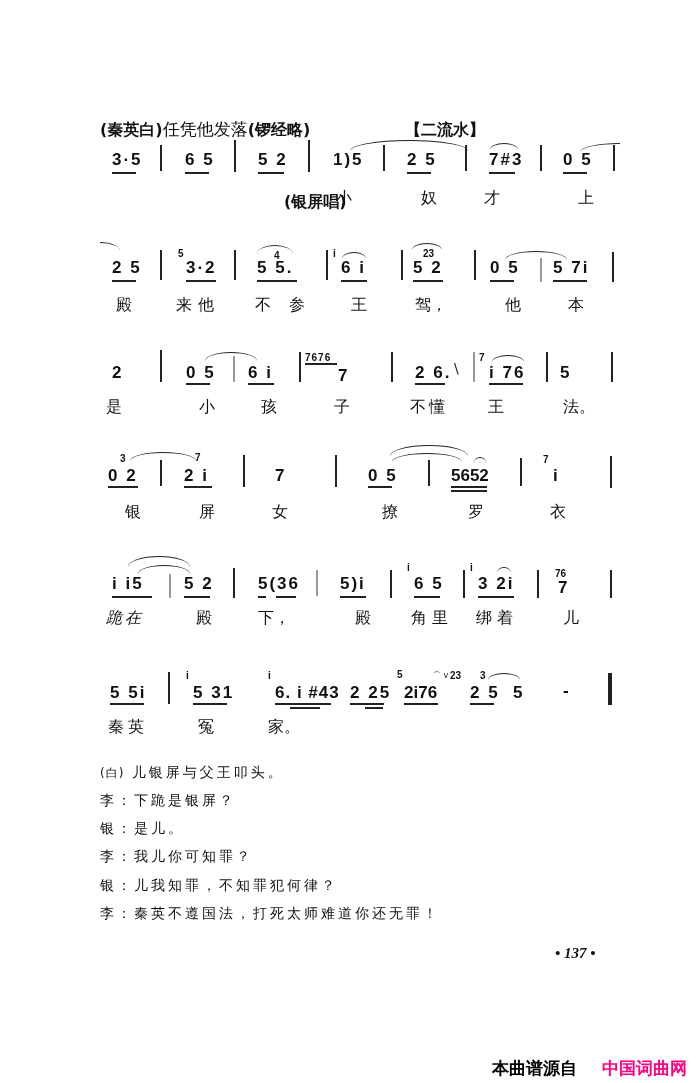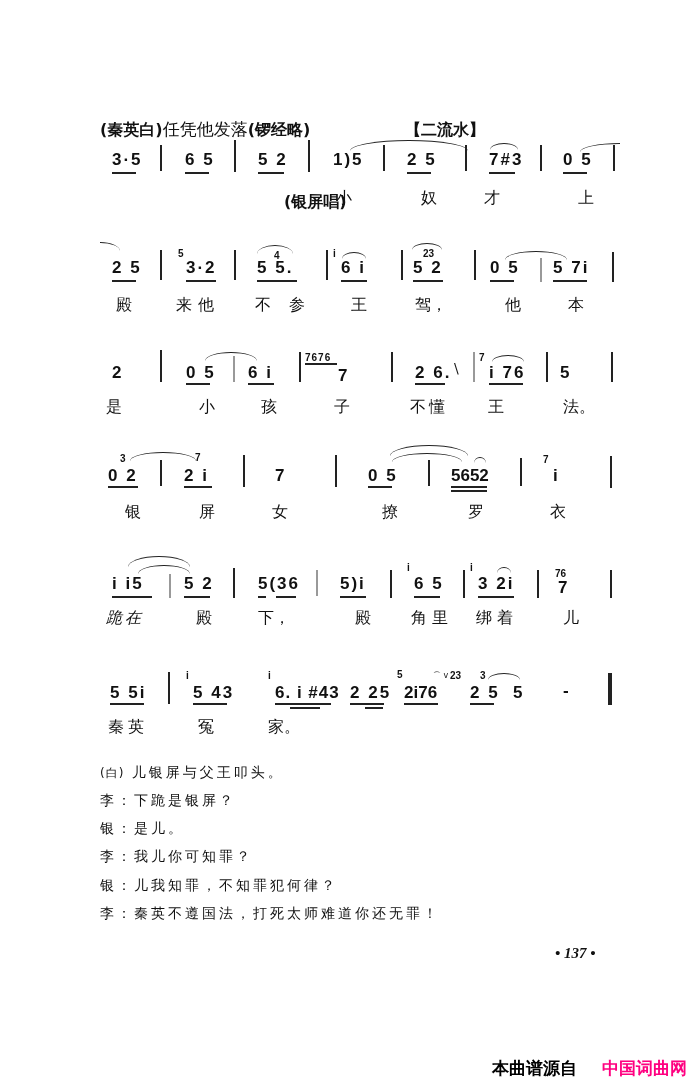--- a/index.html
+++ b/index.html
@@ -204,21 +204,21 @@
   <div class="abs lyric" style="left:411px;top:608px;letter-spacing:5px;">角里</div>
   <div class="abs lyric" style="left:476px;top:608px;letter-spacing:5px;">绑着</div>
   <div class="abs lyric" style="left:563px;top:608px;">儿</div>
 </div>
 
 <div>
   <div class="abs note" style="left:110px;top:683px;">5 5i</div>
   <div class="uline" style="left:110px;top:703px;width:34px;"></div>
   <div class="bar" style="left:168px;top:672px;height:32px;"></div>
   <div class="abs grace" style="left:186px;top:670px;">i</div>
-  <div class="abs note" style="left:193px;top:683px;">5 43</div>
+  <div class="abs note" style="left:193px;top:683px;">5 31</div>
   <div class="uline" style="left:193px;top:703px;width:34px;"></div>
   <div class="abs grace" style="left:268px;top:670px;">i</div>
   <div class="abs note" style="left:275px;top:683px;letter-spacing:1px;">6. i #43</div>
   <div class="uline" style="left:275px;top:703px;width:56px;"></div>
   <div class="uline" style="left:290px;top:707px;width:30px;"></div>
   <div class="abs note" style="left:350px;top:683px;">2 25</div>
   <div class="uline" style="left:350px;top:703px;width:34px;"></div>
   <div class="uline" style="left:365px;top:707px;width:18px;"></div>
   <div class="abs grace" style="left:397px;top:669px;">5</div>
   <div class="abs note" style="left:404px;top:683px;letter-spacing:0px;">2i76</div>

